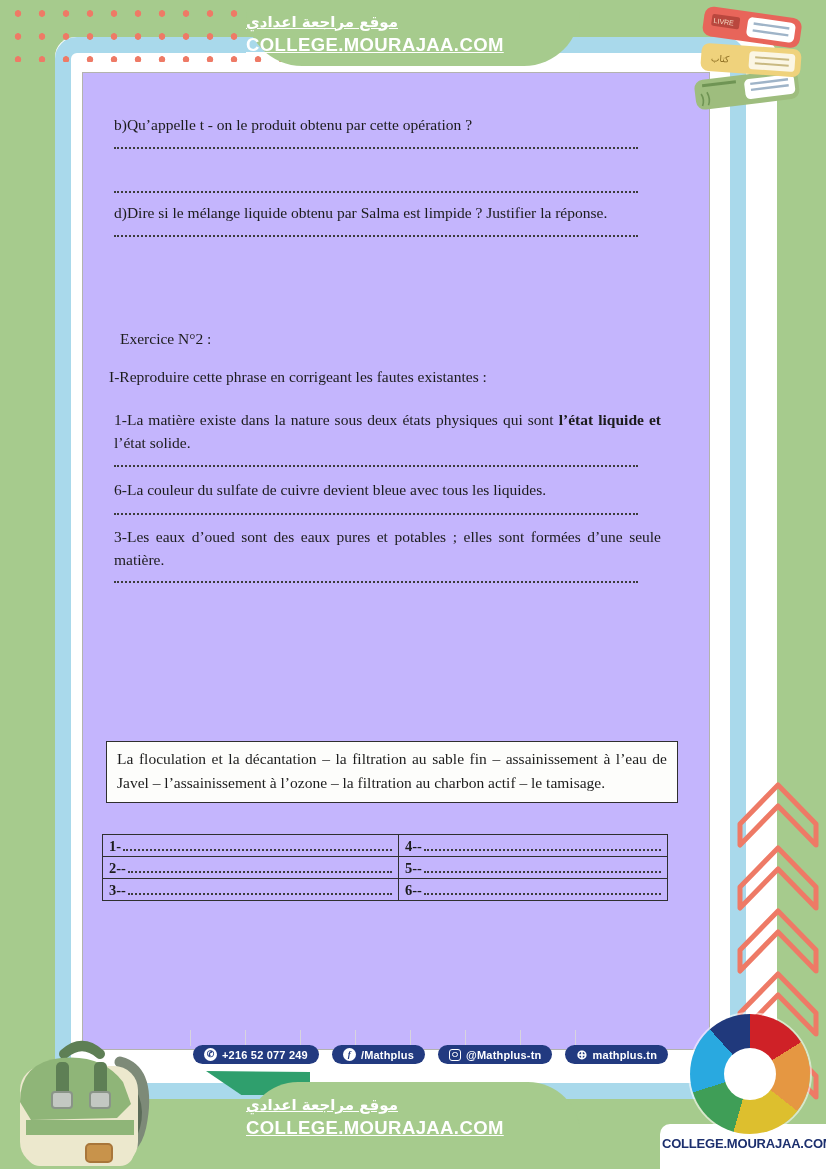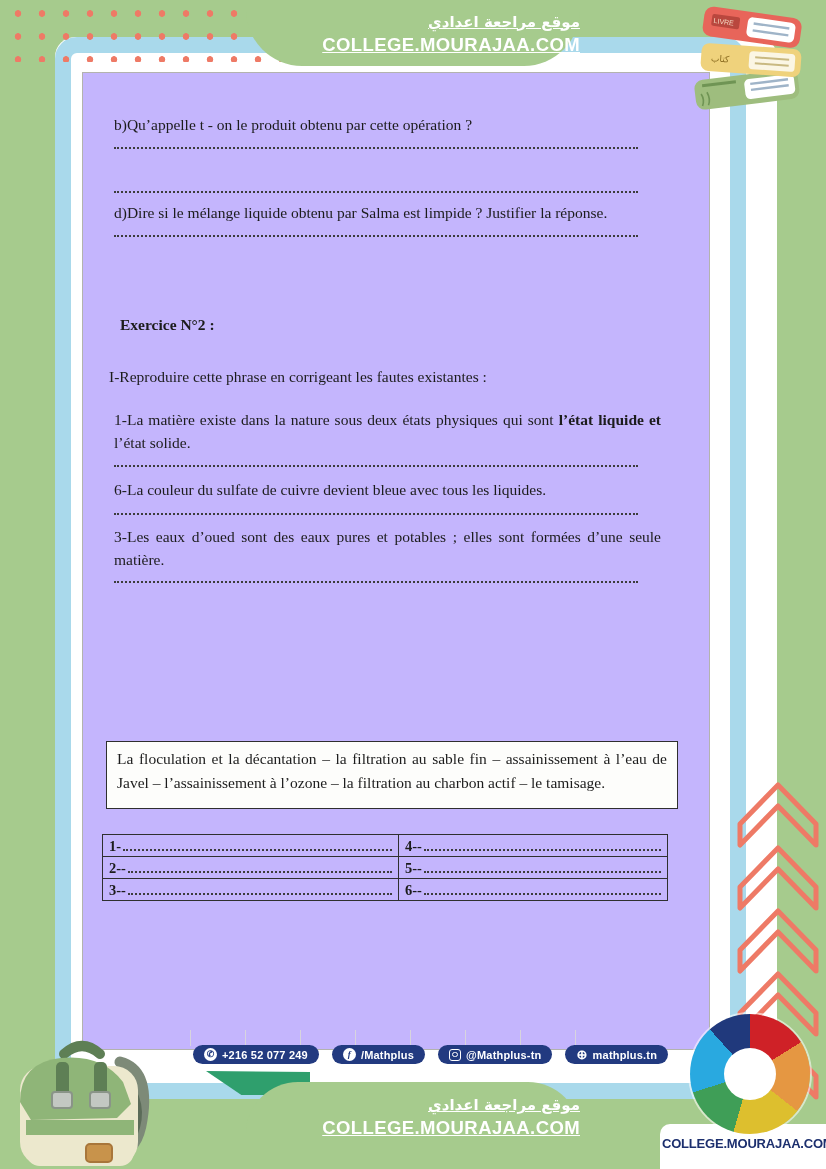--- a/index.html
+++ b/index.html
@@ -16,25 +16,25 @@
     border-radius:20px;z-index:1;}
   .blue-frame{position:absolute;left:55px;top:37px;width:659px;height:1030px;background:#ffffff;
     border:16px solid #a9d9eb;border-radius:22px;z-index:1;}
 
   
   .scan-page{position:absolute;left:82px;top:72px;width:626px;height:976px;background:#c4b5fd;
     border:1px solid #b3b3ad;z-index:2;}
   .doc{position:absolute;left:31px;width:547px;margin:0;font-family:"Liberation Serif", serif;
     color:#1c1c1c;font-size:15.5px;line-height:23px;}
   .doc.just{text-align:justify;}
-  .doc.title{font-weight:bold;left:37px;}
+  .doc.title{font-weight:normal;left:37px;margin-top:14px;}
   .dotline{position:absolute;left:31px;width:524px;height:2px;border-bottom:2px dotted #3c3c3c;}
 
   .answer-box{position:absolute;left:23px;top:668px;width:550px;border:1.5px solid #2f2f2f;
-    padding:5px 10px 13px 10px;background:#fdfdfb;}
+    padding:5px 10px 7px 10px;background:#fdfdfb;}
   .answer-box p{margin:0;font-family:"Liberation Serif", serif;font-size:15.5px;line-height:24px;
     text-align:justify;color:#1c1c1c;}
 
   .steps-table{position:absolute;left:19px;top:761px;width:566px;border-collapse:collapse;}
   .steps-table td{border:1.5px solid #2f2f2f;height:21px;padding:0 4px 0 6px;vertical-align:middle;}
   .steps-table td.c1{width:285px;}
   .cell-inner{display:flex;align-items:flex-end;}
   .cell-num{font-family:"Liberation Serif", serif;font-weight:bold;font-size:14.5px;color:#1c1c1c;line-height:16px;}
   .cell-dots{flex:1;border-bottom:2px dotted #3c3c3c;margin:0 2px 3px 2px;height:0;}
 
@@ -47,21 +47,21 @@
   .pill{display:flex;align-items:center;gap:5px;background:#223a80;color:#ffffff;border-radius:12px;
     padding:3px 11px;font-size:11px;font-weight:bold;letter-spacing:.2px;}
   .ic-circle{display:inline-flex;align-items:center;justify-content:center;width:13px;height:13px;
     border-radius:50%;background:#ffffff;color:#223a80;font-size:9px;font-weight:bold;line-height:1;}
   .ic-fb{font-family:"Liberation Serif", serif;font-style:italic;}
   .ic-ig{display:inline-block;width:10px;height:10px;border:1.6px solid #ffffff;border-radius:3px;position:relative;}
   .ic-ig::after{content:"";position:absolute;left:2.4px;top:2.4px;width:3.6px;height:3.6px;border:1.2px solid #fff;border-radius:50%;}
   .ic-globe{font-size:13px;line-height:1;color:#ffffff;}
 
   
-  .banner{position:absolute;left:246px;width:334px;display:flex;flex-direction:column;align-items:flex-end;
+  .banner{position:absolute;left:246px;width:334px;display:flex;flex-direction:column;align-items:flex-start;
     background:#a6cb8d;z-index:6;}
   .banner-top{top:0;height:64px;border-radius:0 0 56px 56px;justify-content:center;padding-top:2px;}
   .banner-bottom{top:1082px;height:87px;border-radius:52px 52px 0 0;padding-top:13px;}
   .banner .ar{font-family:"DejaVu Sans", sans-serif;font-weight:bold;color:#ffffff;font-size:15px;
     text-decoration:underline;direction:rtl;line-height:20px;}
   .banner .dom{font-family:"Liberation Sans", sans-serif;font-weight:bold;color:#ffffff;font-size:18.5px;
     text-decoration:underline;letter-spacing:.4px;line-height:25px;}
   .fold{position:absolute;left:206px;top:1071px;width:104px;height:24px;background:#2f9f6d;z-index:5;
     clip-path:polygon(0 0,100% 4%,100% 100%,34% 100%);}
 

